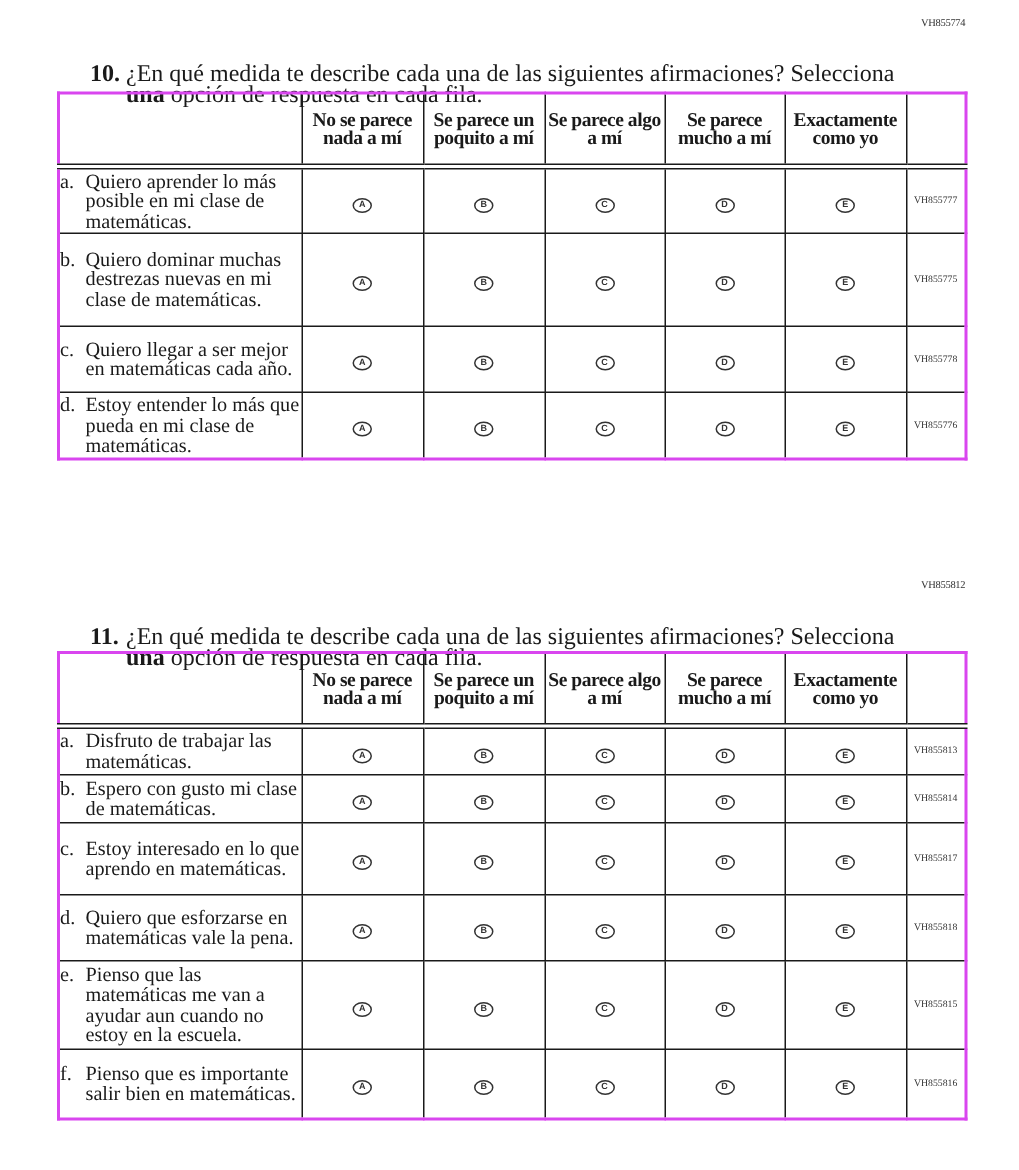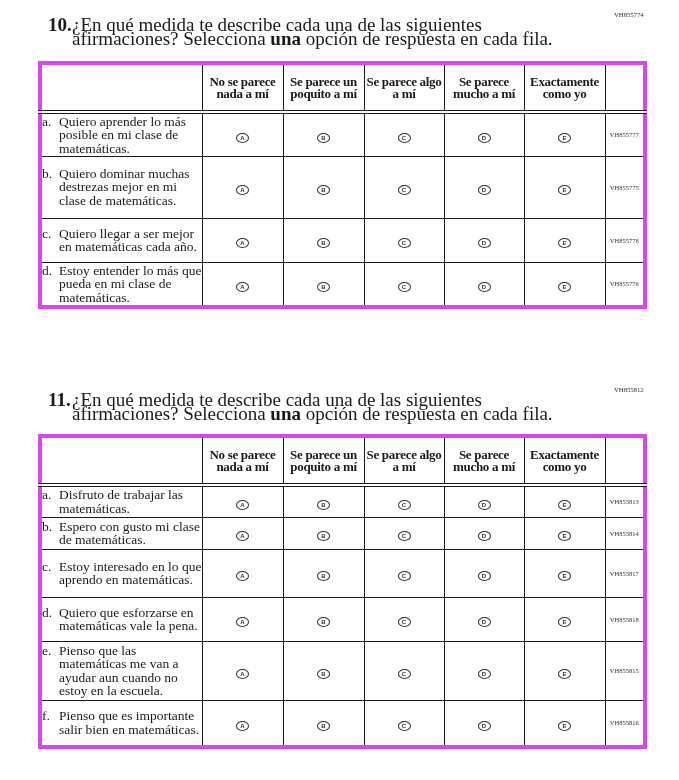--- a/index.html
+++ b/index.html
@@ -1,24 +1,24 @@
 <!DOCTYPE html>
 <html><head>
   <meta charset="utf-8">
   <style>
     html, body { margin:0; padding:0; background:#ffffff; }
     body { width:679px; height:780px; position:relative; overflow:hidden;
            font-family:"Liberation Serif","DejaVu Serif",serif; color:#1a1a1a; }
     .qid { position:absolute; font-size:7px; color:#333; letter-spacing:-0.2px;text-align:center; }
-    .question { position:absolute; left:48px; width:540px; font-size:19px; line-height:14px; }
+    .question { position:absolute; left:60px; width:540px; font-size:16px; line-height:14px;margin-top:25px; }
     .question .num { position:absolute; left:0; top:0; font-weight:bold; }
     .question .txt { margin-left:24px; display:block; }
     .question b { font-weight:bold; }
     table.grid { position:absolute; left:38px; border-collapse:collapse; table-layout:fixed;
-                 border:4px solid #d946ef; }
+                 border:2px solid #d946ef; }
     table.grid td, table.grid th { border:1.5px solid #1a1a1a; padding:0; vertical-align:middle; }
     table.grid th { font-weight:bold; font-size:13px; line-height:12px; text-align:center;
                     font-family:"Liberation Serif","DejaVu Serif",serif; letter-spacing:-0.3px; }
     table.grid thead tr { border-bottom:4px double #1a1a1a; }
     table.grid thead th { border-bottom:4px double #1a1a1a; }
     td.stmt { font-size:13.5px; line-height:13.5px; padding:1px 3px 1px 4px; }
     td.stmt .lbl { display:inline-block; width:17px; float:left; }
     td.stmt .body { display:block; margin-left:17px; }
     td.bub { text-align:center; }
     .bubble { display:inline-block; width:11px; height:8px; border:1px solid #333; border-radius:50%;
@@ -65,21 +65,21 @@
       <td class="bub"><span class="bubble">A</span></td>
       <td class="bub"><span class="bubble">B</span></td>
       <td class="bub"><span class="bubble">C</span></td>
       <td class="bub"><span class="bubble">D</span></td>
       <td class="bub"><span class="bubble">E</span></td>
       <td class="code">VH855777</td>
     </tr>
     <tr style="height:62px;">
       <td class="stmt">
           <span class="lbl">b.</span>
-          <span class="body">Quiero dominar muchas destrezas mejor en mi clase de matemáticas.</span>
+          <span class="body">Quiero dominar muchas destrezas nuevas en mi clase de matemáticas.</span>
         </td>
       <td class="bub"><span class="bubble">A</span></td>
       <td class="bub"><span class="bubble">B</span></td>
       <td class="bub"><span class="bubble">C</span></td>
       <td class="bub"><span class="bubble">D</span></td>
       <td class="bub"><span class="bubble">E</span></td>
       <td class="code">VH855775</td>
     </tr>
     <tr style="height:44px;">
       <td class="stmt">

